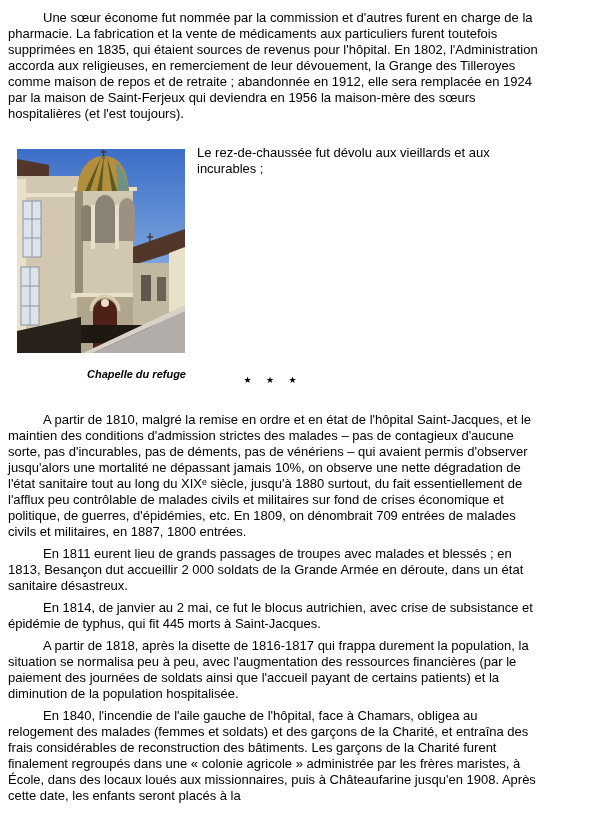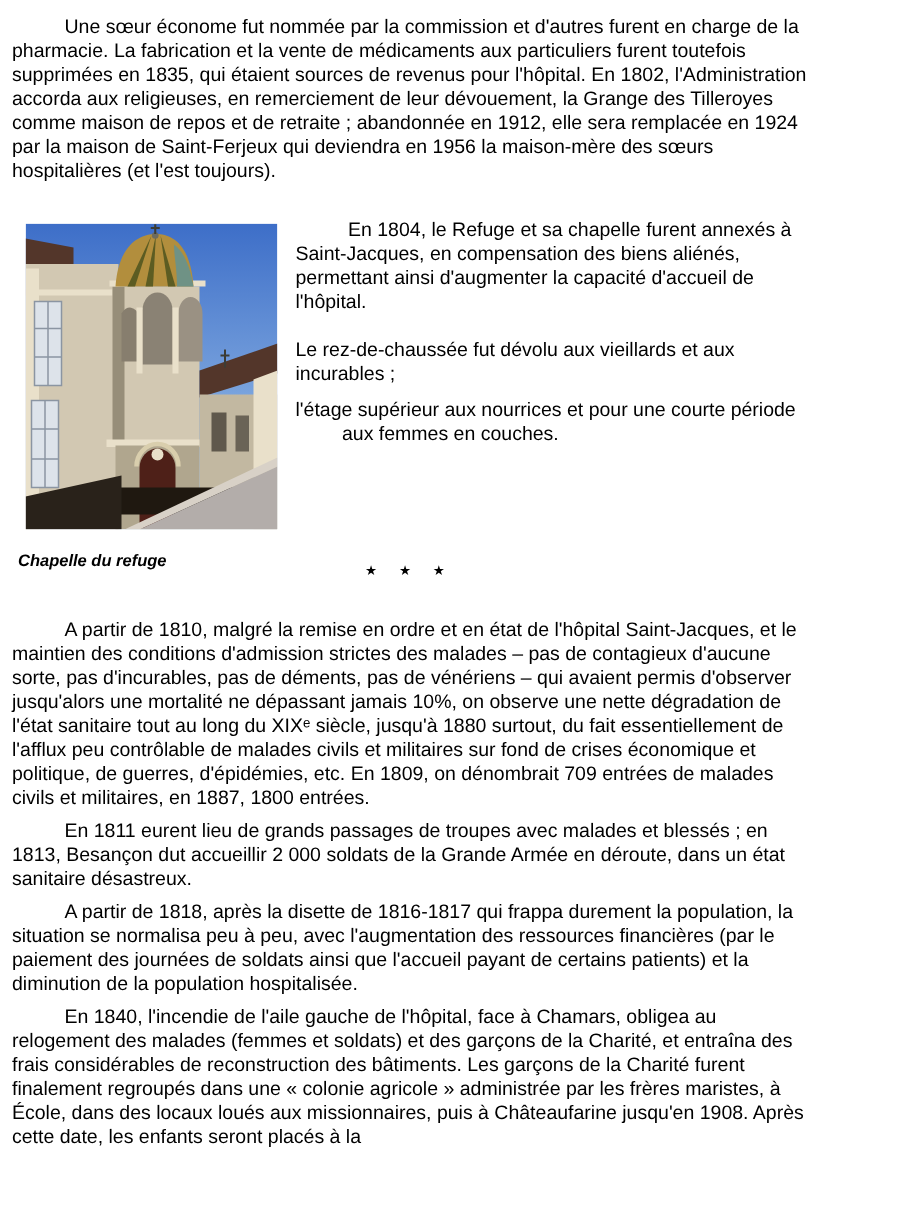--- a/index.html
+++ b/index.html
@@ -6,21 +6,21 @@
   body{
     width:611px;height:819px;background:#ffffff;color:#000000;
     font-family:"Liberation Sans","DejaVu Sans",sans-serif;
     font-size:13px;line-height:16px;overflow:hidden;
   }
   .doc{box-sizing:border-box;width:549px;padding:10px 11px 0 8px;}
   p{margin:0;}
   .para{margin:0 0 6px 0;}
   .indent{text-indent:35px;}
   .figure-row{display:flex;margin-top:27px;}
-  .left-col{flex:none;width:178px;}
+  .left-col{flex:none;width:178px;text-align:right;}
   .photo-frame{width:168px;height:204px;margin-left:9px;overflow:hidden;}
   .photo-frame svg{display:block;}
   .caption{margin:15px 0 0 4px;font-size:11px;line-height:13px;font-weight:bold;font-style:italic;}
   .right-col{flex:1;margin-left:11px;margin-top:-4px;}
   .rp{margin:0 0 6px 0;}
   .mb16{margin-bottom:16px;}
   .mb9{margin-bottom:8px;}
   .mb8{margin-bottom:8px;}
   .hang{padding-left:31px;text-indent:-31px;}
   .stars{ text-align:center;font-size:9px;line-height:11px;letter-spacing:6px;margin:-6px 0 0 0;}
@@ -95,26 +95,25 @@
           <polygon points="0,182 64,168 64,204 0,204" fill="#29221a"></polygon>
 
           <polygon points="66,204 168,156 168,162 76,204" fill="#d8d1c7"></polygon>
           <polygon points="76,204 168,162 168,204" fill="#b3adaa"></polygon>
         </svg>
       </div>
       <div class="caption">Chapelle du refuge</div>
     </div>
 
     <div class="right-col">
-      <p class="rp indent mb16">En 1804, le Refuge et sa chapelle furent annexés à Saint-Jacques, en compensation des biens aliénés, permettant ainsi d'augmenter la capacité d'accueil de l'hôpital.</p>
       <p class="rp mb9">Le rez-de-chaussée fut dévolu aux vieillards et aux incurables ;</p>
-      <p class="rp hang">l'étage supérieur aux nourrices et pour une courte période aux femmes en couches.</p>
     </div>
   </div>
 
   <div class="stars">★ ★ ★</div>
 
   <p class="para indent body-first">A partir de 1810, malgré la remise en ordre et en état de l'hôpital Saint-Jacques, et le maintien des conditions d'admission strictes des malades – pas de contagieux d'aucune sorte, pas d'incurables, pas de déments, pas de vénériens – qui avaient permis d'observer jusqu'alors une mortalité ne dépassant jamais 10%, on observe une nette dégradation de l'état sanitaire tout au long du XIXᵉ siècle, jusqu'à 1880 surtout, du fait essentiellement de l'afflux peu contrôlable de malades civils et militaires sur fond de crises économique et politique, de guerres, d'épidémies, etc. En 1809, on dénombrait 709 entrées de malades civils et militaires, en 1887, 1800 entrées.</p>
   <p class="para indent">En 1811 eurent lieu de grands passages de troupes avec malades et blessés ; en 1813, Besançon dut accueillir 2 000 soldats de la Grande Armée en déroute, dans un état sanitaire désastreux.</p>
+  <p class="para indent">En 1814, de janvier au 2 mai, ce fut le blocus autrichien, avec crise de subsistance et épidémie de typhus, qui fit 445 morts à Saint-Jacques.</p>
   <p class="para indent">A partir de 1818, après la disette de 1816-1817 qui frappa durement la population, la situation se normalisa peu à peu, avec l'augmentation des ressources financières (par le paiement des journées de soldats ainsi que l'accueil payant de certains patients) et la diminution de la population hospitalisée.</p>
   <p class="para indent">En 1840, l'incendie de l'aile gauche de l'hôpital, face à Chamars, obligea au relogement des malades (femmes et soldats) et des garçons de la Charité, et entraîna des frais considérables de reconstruction des bâtiments. Les garçons de la Charité furent finalement regroupés dans une « colonie agricole » administrée par les frères maristes, à École, dans des locaux loués aux missionnaires, puis à Châteaufarine jusqu'en 1908. Après cette date, les enfants seront placés à la</p>
 
 </div>
 
 </body></html>

